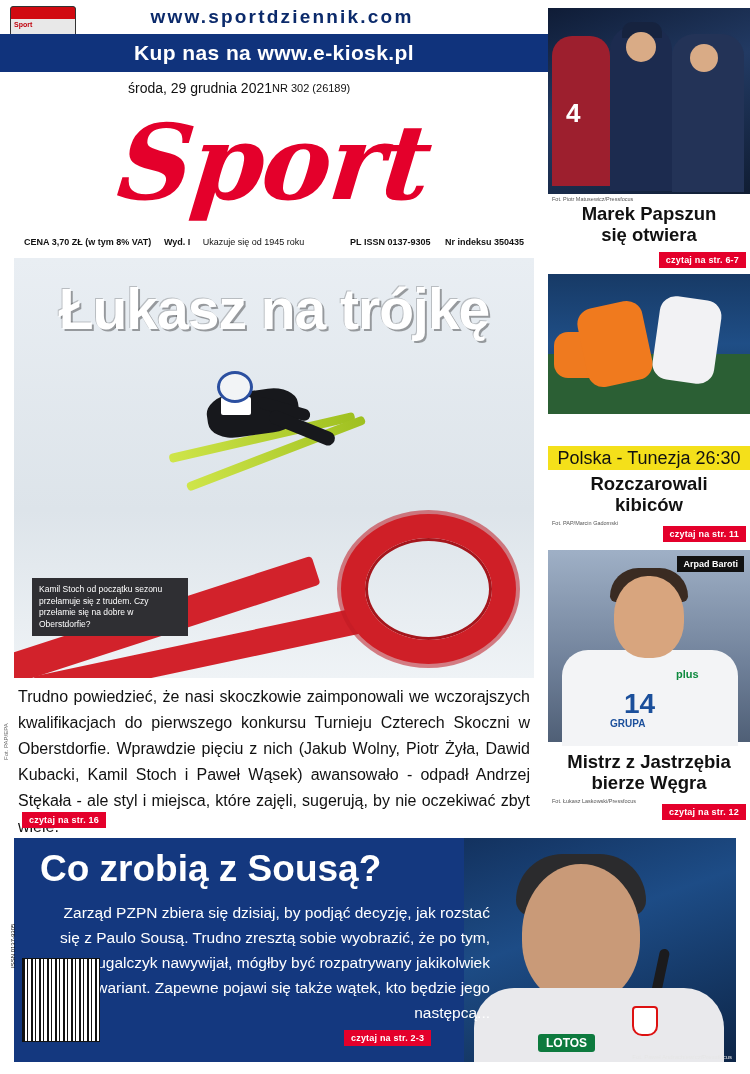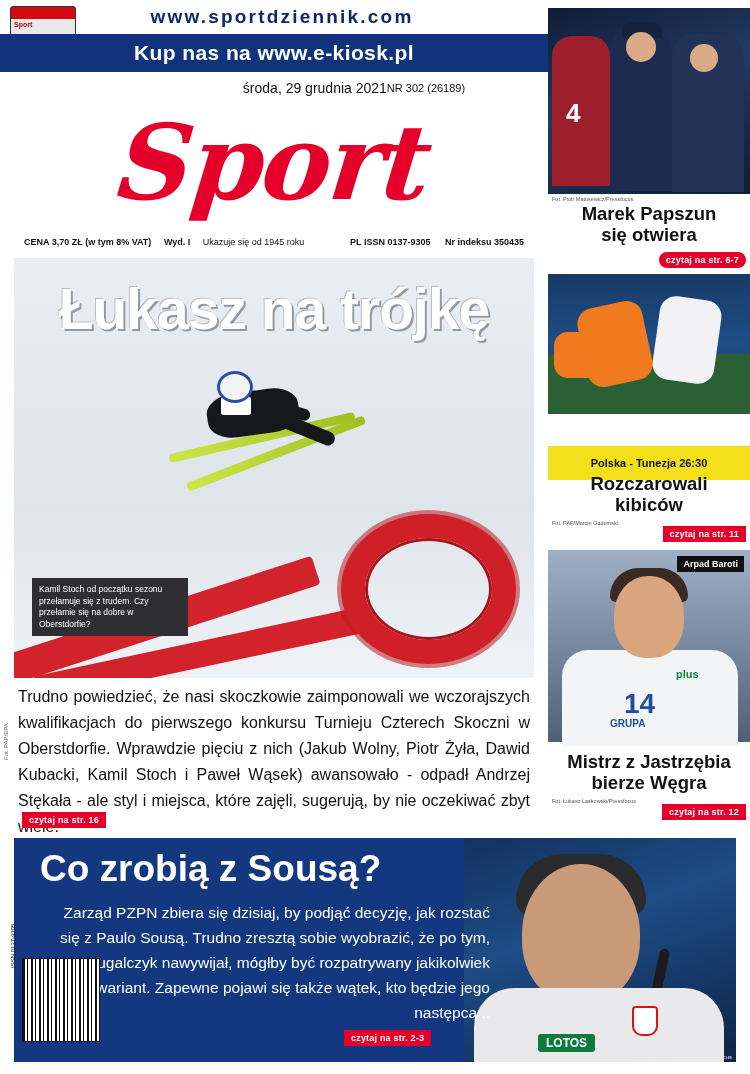--- a/index.html
+++ b/index.html
@@ -39,21 +39,21 @@
   .minipaper .mp-top { height: 12px; background: #d10a11; }
   .minipaper .mp-body { height: 50px; background: #e8e8e8; position: relative; }
   .minipaper .mp-title {
     position: absolute; top: 2px; left: 3px; font-size: 7px; color: #c0000b; font-weight: bold;
   }
   .minipaper .mp-img { position: absolute; bottom: 3px; left: 3px; right: 3px; height: 26px; background: linear-gradient(160deg,#8ea7c4,#41516b); }
 
   
   .dateline {
     position: absolute; left: 0; top: 72px; width: 640px; height: 32px;
-    display: flex; align-items: center; justify-content: center;
+    display: flex; align-items: center; justify-content: flex-start;
     padding: 0 14px; font-size: 13px; color: #111;
   }
   .dateline .date { font-size: 14px; margin-left: 114px;}
   .dateline .issue { font-size: 11px; margin-right: 46px; }
 
   
   .masthead {
     position: absolute; left: 0; top: 98px; width: 548px; height: 130px;
     display: flex; align-items: center; justify-content: center;
   }
@@ -236,23 +236,23 @@
   .ph1 .f2 { position: absolute; left: 142px; top: 36px; width: 28px; height: 28px; background: #d9ab86; border-radius: 50%; }
   .ph1 .num { position: absolute; left: 14px; top: 62px; color: #fff; font-size: 26px; font-weight: bold; }
 
   
   .ph2 { height: 140px; background: linear-gradient(180deg,#173a66 0%, #1f4e86 50%, #16345c 100%); }
   .ph2 .court { position: absolute; left: 0; bottom: 0; width: 202px; height: 60px; background: #2b5f34; }
   .ph2 .pl1 { position: absolute; left: 34px; top: 30px; width: 66px; height: 80px; background: #f07a1e; border-radius: 16px; transform: rotate(-12deg); }
   .ph2 .pl2 { position: absolute; left: 108px; top: 24px; width: 62px; height: 84px; background: #f2f2f4; border-radius: 16px; transform: rotate(8deg); }
   .ph2 .pl3 { position: absolute; left: 6px; top: 58px; width: 52px; height: 46px; background: #ef7a1f; border-radius: 14px; }
   .scorebar {
-    position: absolute; left: 0; width: 202px; height: 34px; background: #f4e01a;
+    position: absolute; left: 0; width: 202px; height: 24px; background: #f4e01a;
     display: flex; align-items: center; justify-content: center;
-    font-size: 11px; font-weight: bold; color: #111;
+    font-size: 18px; font-weight: normal; color: #111;
   }
 
   
   .ph3 { height: 192px; background: linear-gradient(180deg,#9fb0c6 0%, #6f8099 60%, #4f5f76 100%); }
   .ph3 .jersey { position: absolute; left: 14px; top: 100px; width: 176px; height: 96px; background: #f3f4f6; border-radius: 26px 26px 0 0; }
   .ph3 .face { position: absolute; left: 66px; top: 26px; width: 70px; height: 82px; background: #d8a57e; border-radius: 48% 48% 44% 44%; }
   .ph3 .hair { position: absolute; left: 62px; top: 18px; width: 78px; height: 34px; background: #3a2b22; border-radius: 40px 40px 8px 8px; }
   .ph3 .num14 { position: absolute; left: 76px; top: 138px; font-size: 28px; font-weight: bold; color: #1b4f9b; }
   .ph3 .plus { position: absolute; left: 128px; top: 118px; font-size: 11px; font-weight: bold; color: #0d8a3e; }
   .ph3 .grupa { position: absolute; left: 62px; top: 168px; font-size: 10px; font-weight: bold; color: #1b4f9b; }
@@ -353,21 +353,21 @@
           <div class="num">4</div>
         </div>
         <div class="p2"></div>
         <div class="p3"></div>
         <div class="cap"></div>
         <div class="f1"></div>
         <div class="f2"></div>
       </div>
       <div class="rhead" style="top: 196px; white-space: pre-line;">Marek Papszun
 się otwiera</div>
-      <div class="czytaj czytaj-r" style="top:244px;border-radius:8px;">czytaj na str. 6-7</div>
+      <div class="czytaj czytaj-r" style="top:244px;">czytaj na str. 6-7</div>
       <div class="credit" style="left:4px; top:188px;">Fot. Piotr Matusewicz/Pressfocus</div>
     </div>
 
     <div class="rcard" style="top:274px; height:274px;">
       <div class="ph ph2">
         <div class="court"></div>
         <div class="pl3"></div>
         <div class="pl1"></div>
         <div class="pl2"></div>
       </div>

